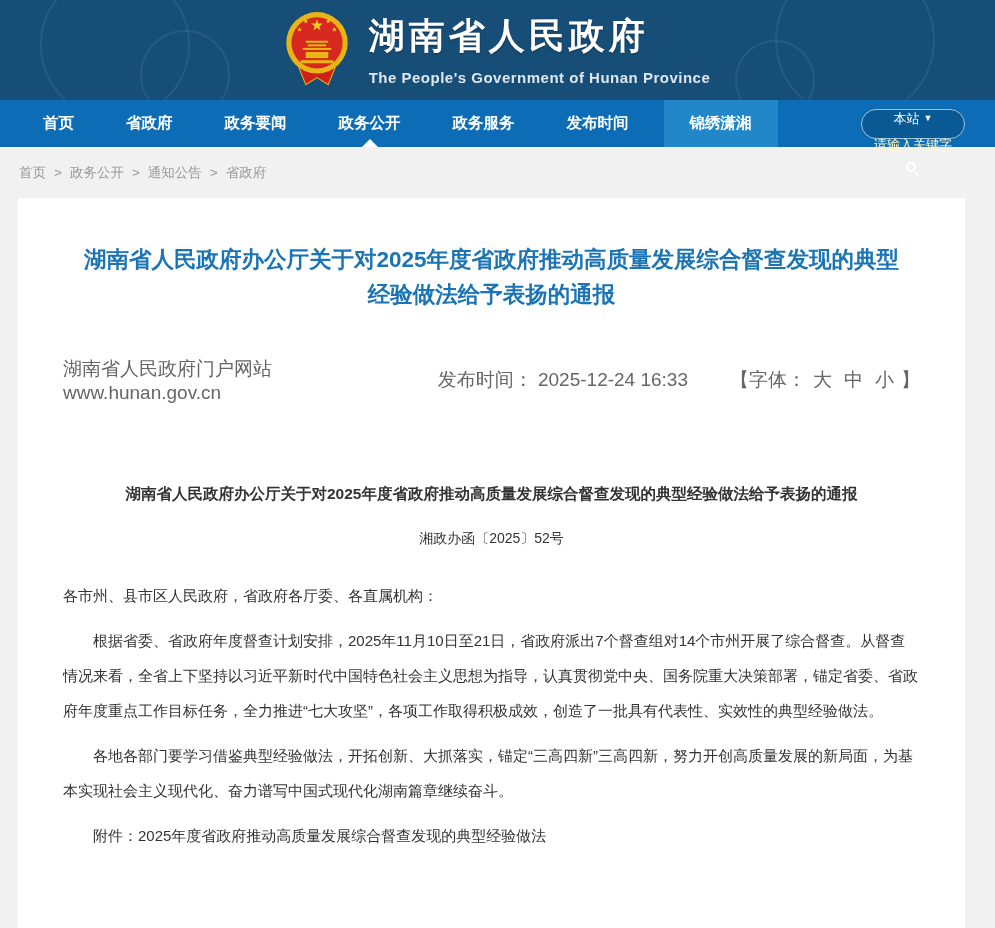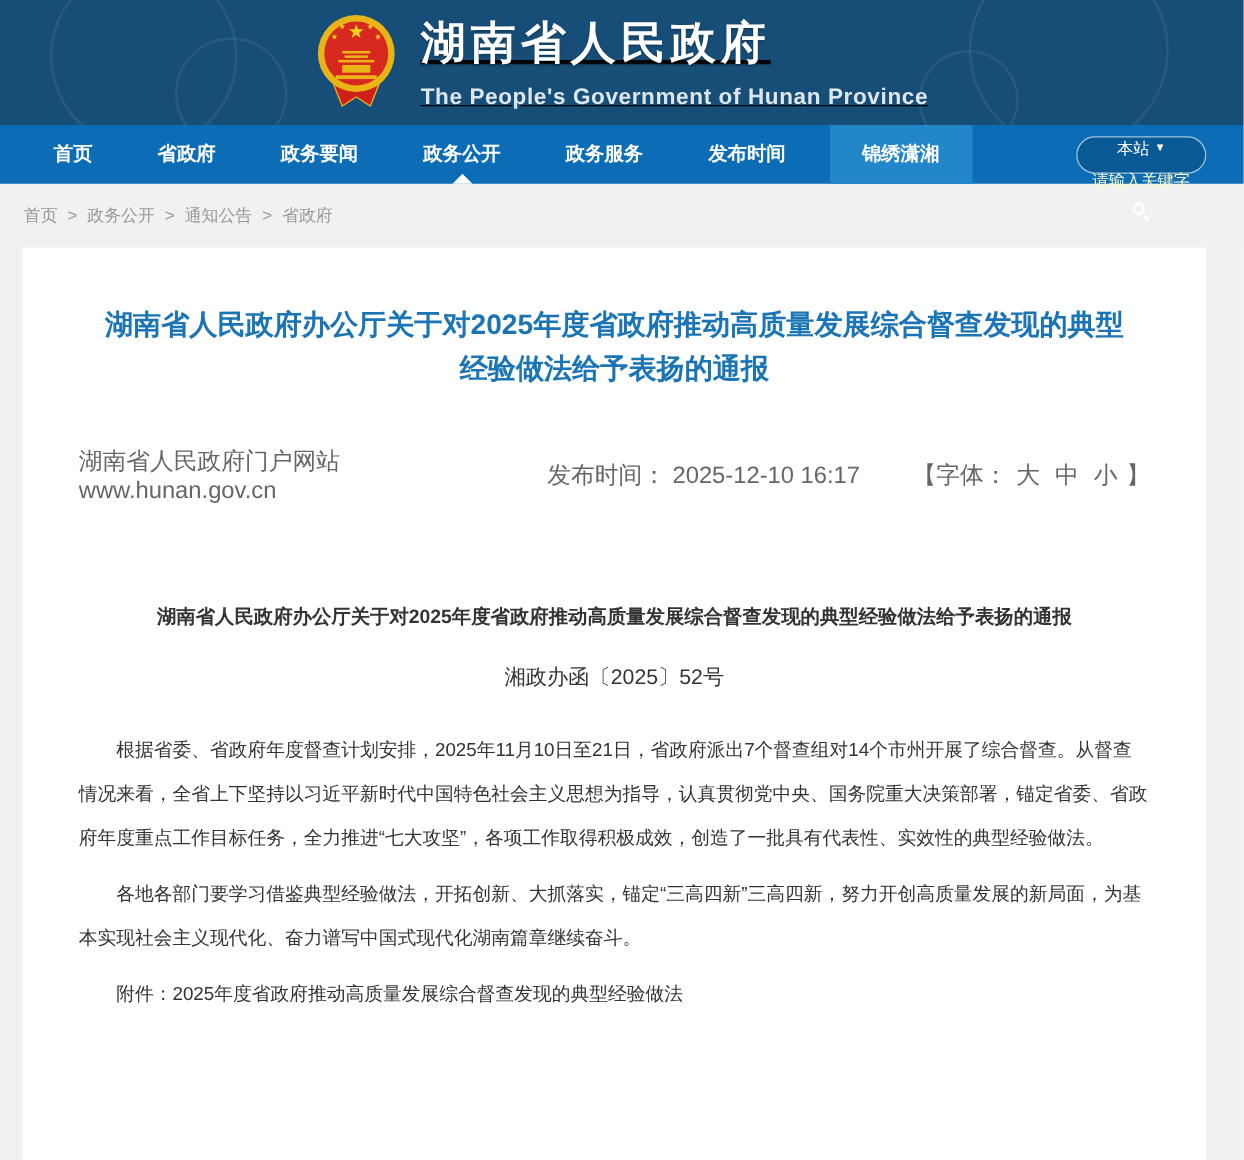--- a/index.html
+++ b/index.html
@@ -29,31 +29,31 @@
   .banner .flower.f4 { width: 80px; height: 80px; right: 180px; top: 40px; }
   .logo-group {
     position: relative;
     height: 100%;
     display: flex;
     align-items: center;
     justify-content: center;
     gap: 20px;
   }
   .emblem { width: 64px; height: 86px; margin-top: 4px; flex: 0 0 auto; }
-  .site-titles { display: flex; flex-direction: column; text-decoration: underline; }
+  .site-titles { display: flex; flex-direction: column; }
   .site-title-cn {
     font-size: 36px;
     font-weight: bold;
     color: #ffffff;
     letter-spacing: 4px;
     text-shadow: 0 1px 2px rgba(0,0,0,0.35);
     line-height: 42px;
   }
   .site-title-en {
-    font-size: 18px;
+    font-size: 15px;
     font-weight: bold;
     color: #dde7ef;
     letter-spacing: 0.5px;
     margin-top: 12px;
   }
 
   
   .navbar {
     position: relative;
     height: 47px;
@@ -171,21 +171,21 @@
     text-align: center;
     font-size: 15.5px;
     font-weight: bold;
     color: #333333;
     line-height: 24px;
     padding: 0 40px;
   }
   .doc-number {
     margin-top: 24px;
     text-align: center;
-    font-size: 17px;
+    font-size: 14px;
     color: #333333;
   }
   .doc-body { margin-top: 30px; font-size: 15px; color: #333333; }
   .doc-body p { line-height: 35px; margin-bottom: 10px; }
   .doc-body p.indent { text-indent: 2em; }
   .attachment-line { line-height: 35px; text-indent: 2em; margin-top: 8px; }
 </style>
 </head>
 <body>
 
@@ -277,33 +277,34 @@
   <a>省政府</a>
 </div>
 
 <main class="card">
   <h1 class="article-title">湖南省人民政府办公厅关于对2025年度省政府推动高质量发展综合督查发现的典型经验做法给予表扬的通报</h1>
 
   <div class="meta-row">
     <span class="source">湖南省人民政府门户网站 www.hunan.gov.cn</span>
     <span class="publish">
       <span>发布时间：</span>
-      <span>2025-12-10 16:17</span>
+      <span>2025-12-24 16:33</span>
     </span>
     <span class="font-switch">
       <span>【字体：</span>
       <span class="font-size-option">大</span>
       <span class="font-size-option">中</span>
       <span class="font-size-option">小</span>
       <span>】</span>
     </span>
   </div>
 
   <h2 class="doc-title">湖南省人民政府办公厅关于对2025年度省政府推动高质量发展综合督查发现的典型经验做法给予表扬的通报</h2>
   <div class="doc-number">湘政办函〔2025〕52号</div>
 
   <div class="doc-body">
+    <p>各市州、县市区人民政府，省政府各厅委、各直属机构：</p>
     <p class="indent">根据省委、省政府年度督查计划安排，2025年11月10日至21日，省政府派出7个督查组对14个市州开展了综合督查。从督查情况来看，全省上下坚持以习近平新时代中国特色社会主义思想为指导，认真贯彻党中央、国务院重大决策部署，锚定省委、省政府年度重点工作目标任务，全力推进“七大攻坚”，各项工作取得积极成效，创造了一批具有代表性、实效性的典型经验做法。</p>
     <p class="indent">各地各部门要学习借鉴典型经验做法，开拓创新、大抓落实，锚定“三高四新”三高四新，努力开创高质量发展的新局面，为基本实现社会主义现代化、奋力谱写中国式现代化湖南篇章继续奋斗。</p>
     <div class="attachment-line">附件：2025年度省政府推动高质量发展综合督查发现的典型经验做法</div>
 
   </div>
 </main>
 
 </body></html>

